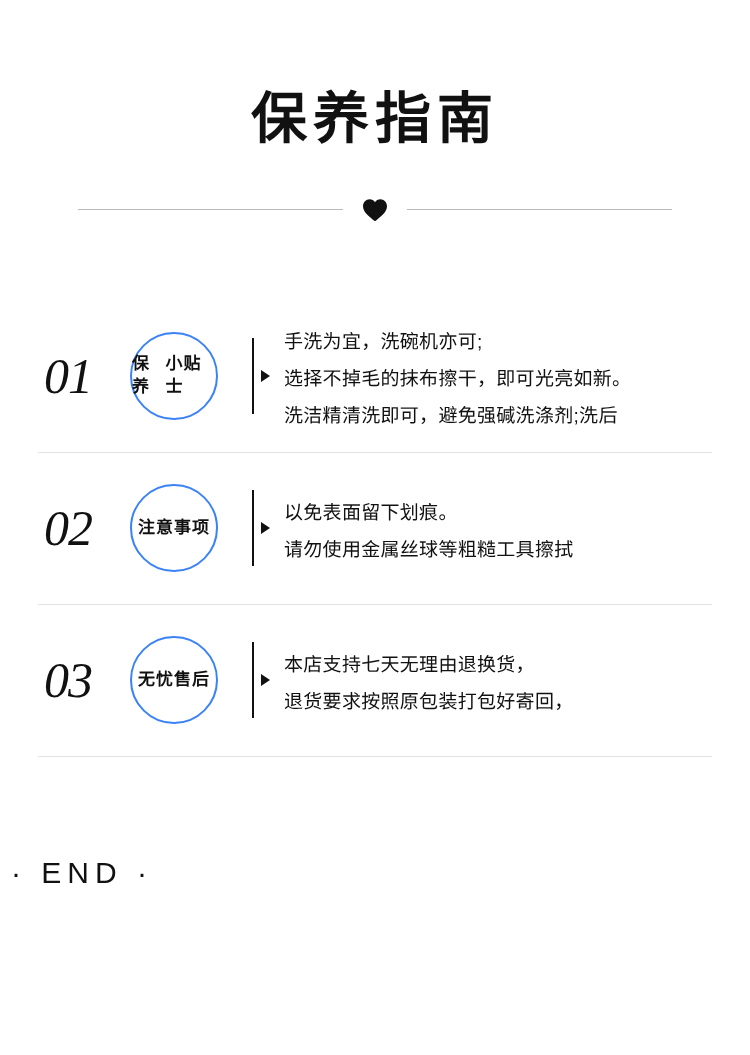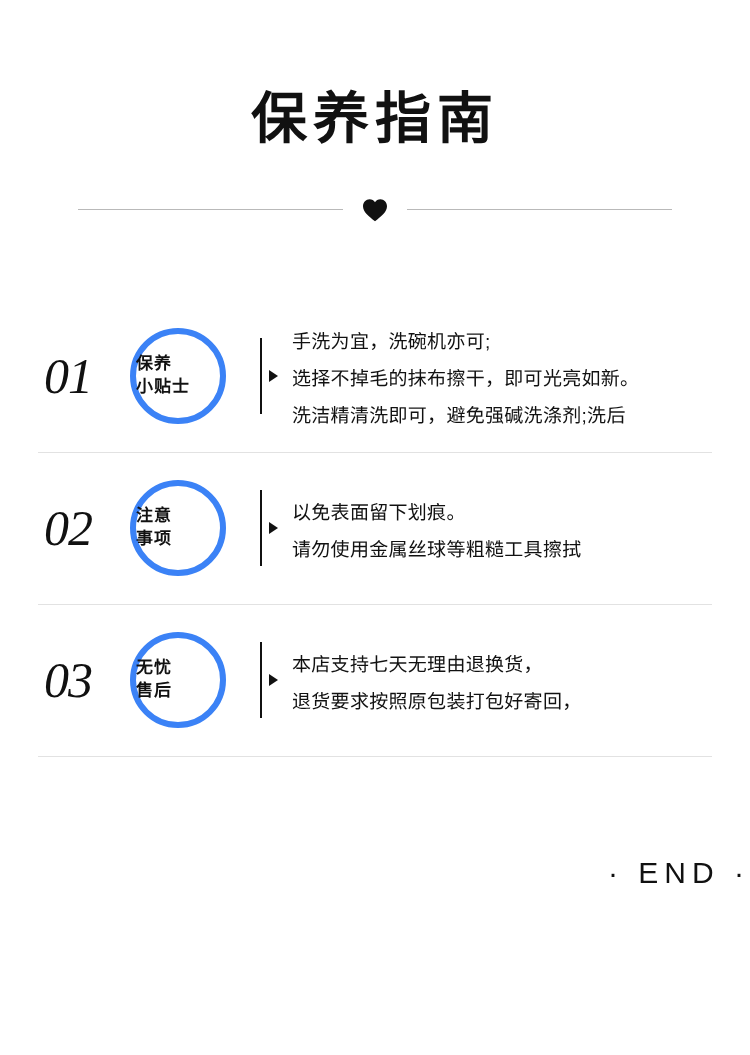--- a/index.html
+++ b/index.html
@@ -93,25 +93,25 @@
     color: #111111;
     text-align: left;
     padding-left: 6px;
     box-sizing: border-box;
   }
 
   .circle {
     flex: 0 0 auto;
     width: 84px;
     height: 84px;
-    border: 6px solid #3b82f6;
+    border: 2px solid #3b82f6;
     border-radius: 50%;
     display: flex;
-    flex-direction: column;
-    align-items: flex-start;
+    flex-direction: row;
+    align-items: center;
     justify-content: center;
     margin-right: 34px;
   }
   .circle span {
     font-size: 17px;
     font-weight: 700;
     line-height: 1.35;
     letter-spacing: 1px;
     color: #111111;
   }
@@ -144,24 +144,24 @@
     font-size: 19px;
     line-height: 1.58;
     color: #111111;
     letter-spacing: 0.3px;
   }
   .lines p:last-child { margin-bottom: 0; }
 
   
   .end-block {
     position: absolute;
-    left: 0;
+    left: 11px;
     right: 0;
     bottom: 72px;
-    text-align: right;
+    text-align: left;
   }
   .end-text {
     font-size: 30px;
     letter-spacing: 6px;
     font-weight: 400;
     color: #111111;
   }
 </style>
 </head>
 <body>

